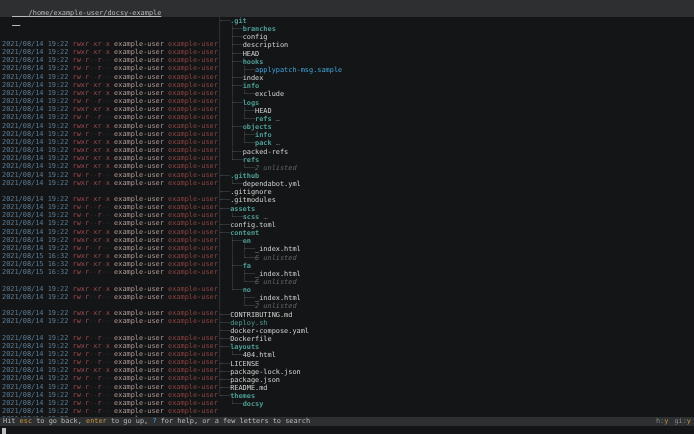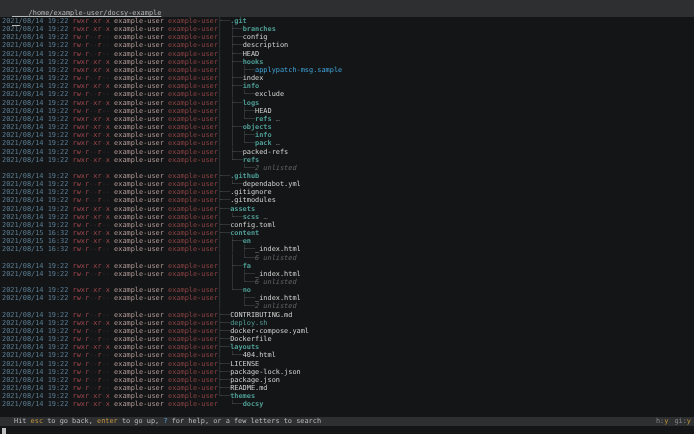--- a/index.html
+++ b/index.html
@@ -23,39 +23,39 @@
   }
   .tree-area{
     height:400px;
     padding-left:2px;
     overflow:hidden;
   }
   .row{
     height:8.16px; line-height:8.16px;
     white-space:pre;
   }
-  .meta{ display:inline-block; width:52ch; white-space:pre; vertical-align:top; }
+  .meta{ display:inline-block; width:52ch; white-space:pre; vertical-align:top;margin-top:23px; }
   .date{ color:var(--date); }
   .pl{ color:var(--perm); }
   .pd{ color:var(--perm-dim); }
   .owner{ color:var(--owner); }
   .group{ color:var(--group); }
   .prefix{ color:var(--tree-line); }
   .t-dir{ color:var(--dir);font-weight:bold; }
   .t-file{ color:var(--file); }
   .t-special{ color:var(--special);text-align:right; }
   .t-exec{ color:var(--exec); }
   .t-unlisted{ color:var(--unlisted); font-style:italic; }
   .suffix{ color:var(--unlisted); }
   .status-bar{
     height:9px; line-height:9px;
     background:var(--status-bg);
     color:var(--status-fg);
     display:flex; justify-content:space-between;
-    padding:0 3px 0 14px;
+    padding:0 3px 0 3px;
     white-space:pre;
   }
   .seg-normal{ color:var(--status-fg); }
   .seg-key{ color:var(--key); }
   .seg-help{ color:var(--help); }
   .flag-label{ color:var(--flag-label); }
   .flag-value{ color:var(--flag-value); }
   .flag{ margin-left:6px; }
   .input-line{
     height:16px;

